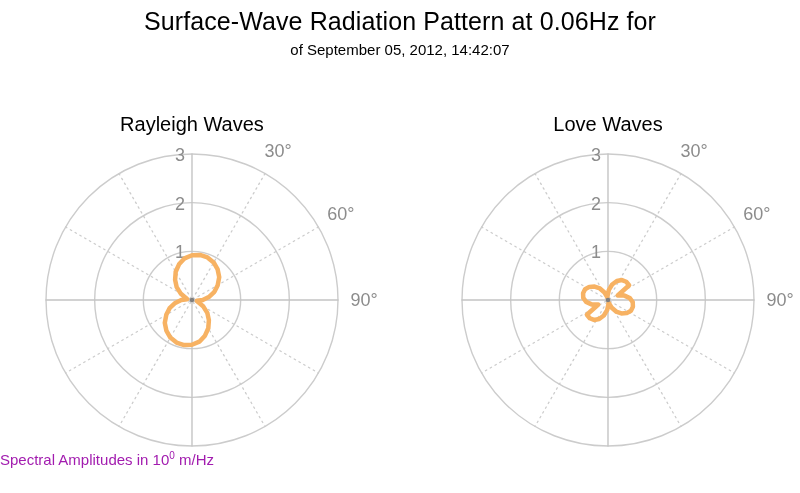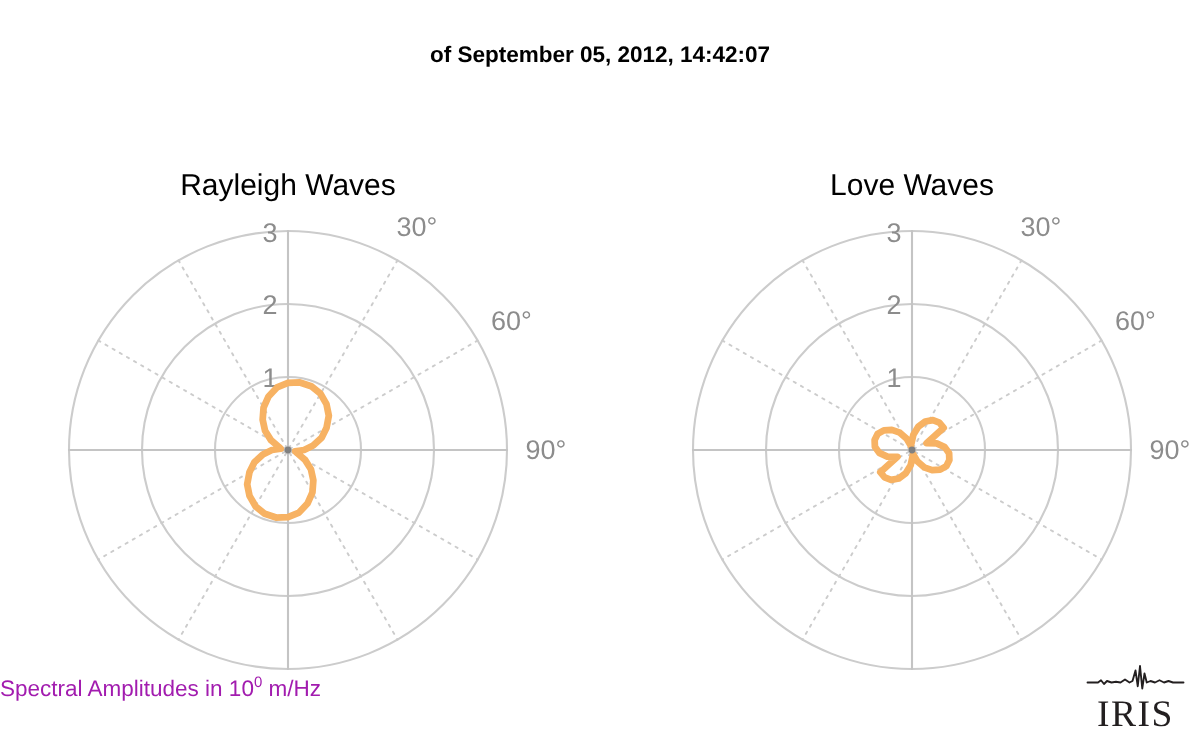--- a/index.html
+++ b/index.html
@@ -17,22 +17,21 @@
   .title-block{
     position:absolute;left:0;top:6px;width:800px;
     text-align:center;
   }
   .title-line{
     font-size:25px;line-height:30px;color:#000;
     letter-spacing:0.1px;
   }
   .subtitle-line{
     font-size:15px;line-height:22px;color:#000;
-    margin-top:20px;
-    font-weight:bold;
+    margin-top:3px;
   }
 
   
   .panel-title{
     position:absolute;
     font-size:20px;color:#000;
     text-align:center;
     width:300px;
     top:113px;
   }
@@ -66,20 +65,21 @@
     line-height:25px;
     margin-top:-2px;
   }
 </style>
 </head>
 <body>
 
 <div class="stage">
 
   <div class="title-block">
+    <div class="title-line">Surface-Wave Radiation Pattern at 0.06Hz for</div>
     <div class="subtitle-line">of September 05, 2012, 14:42:07</div>
   </div>
 
   <div class="panel-title" id="love-title">Love Waves</div>
   <div class="panel-title" id="rayleigh-title">Rayleigh Waves</div>
 
   <svg class="polar" id="polar-rayleigh" width="800" height="493">
       <circle cx="192" cy="300" r="48.666666666666664" fill="none" stroke="#CCCCCC" stroke-width="1.4"></circle>
       <circle cx="192" cy="300" r="97.33333333333333" fill="none" stroke="#CCCCCC" stroke-width="1.4"></circle>
       <circle cx="192" cy="300" r="146" fill="none" stroke="#CCCCCC" stroke-width="1.4"></circle>
@@ -115,22 +115,14 @@
       <text x="756.9563694509235" y="220" text-anchor="middle" font-family="&quot;Liberation Sans&quot;, sans-serif" font-size="18" fill="#8C8C8C">60°</text>
       <text x="780" y="306" text-anchor="middle" font-family="&quot;Liberation Sans&quot;, sans-serif" font-size="18" fill="#8C8C8C">90°</text>
       <path d="M617.70 295.48 L624.45 295.59 L629.82 298.09 L632.73 302.16 L632.91 306.68 L630.94 310.70 L626.74 313.12 L621.42 313.42 L616.10 311.56 L611.50 307.50 L608.76 302.82 L608.38 304.36 L607.11 310.18 L603.84 315.51 L599.16 318.97 L594.04 319.93 L589.76 318.24 L586.87 314.79 L598.30 304.52 L591.55 304.41 L586.18 301.91 L583.27 297.84 L583.09 293.32 L585.06 289.30 L589.26 286.88 L594.58 286.58 L599.90 288.44 L604.50 292.50 L607.24 297.18 L607.62 295.64 L608.89 289.82 L612.16 284.49 L616.84 281.03 L621.96 280.07 L626.24 281.76 L629.13 285.21 L617.70 295.48 Z" fill="none" stroke="#F7B263" stroke-width="4.5" stroke-linejoin="round" stroke-linecap="round"></path>
       <circle cx="608" cy="300" r="2.3" fill="#808080"></circle>
     </svg>
 
   <div class="footer-caption">
     <span>Spectral Amplitudes in 10</span><sup>0</sup><span> m/Hz</span>
   </div>
 
-  <div class="iris-logo">
-    <svg width="66" height="18" viewBox="0 0 66 18">
-      <path d="M1 12 L8 12 L10 10.5 L12 13 L14 11 L17 12 L20 11.5 L23 12 L26 10 L29 12
-               L31 11 L33 4 L34.5 14.5 L36 1 L37.5 16 L39 6 L40.5 12 L43 11 L46 12
-               L49 10.5 L52 12 L55 11 L58 12 L65 12" fill="none" stroke="#231f20" stroke-width="1.25" stroke-linejoin="round" stroke-linecap="round"></path>
-    </svg>
-    <div class="iris-word">IRIS</div>
-  </div>
 
 </div>
 
 </body></html>

